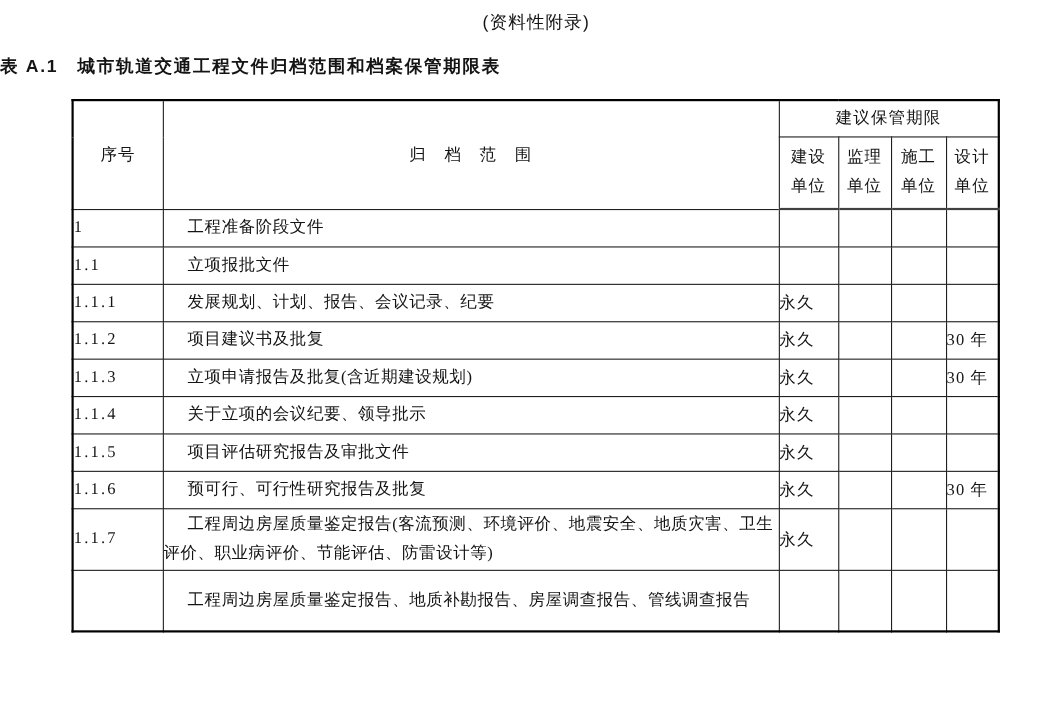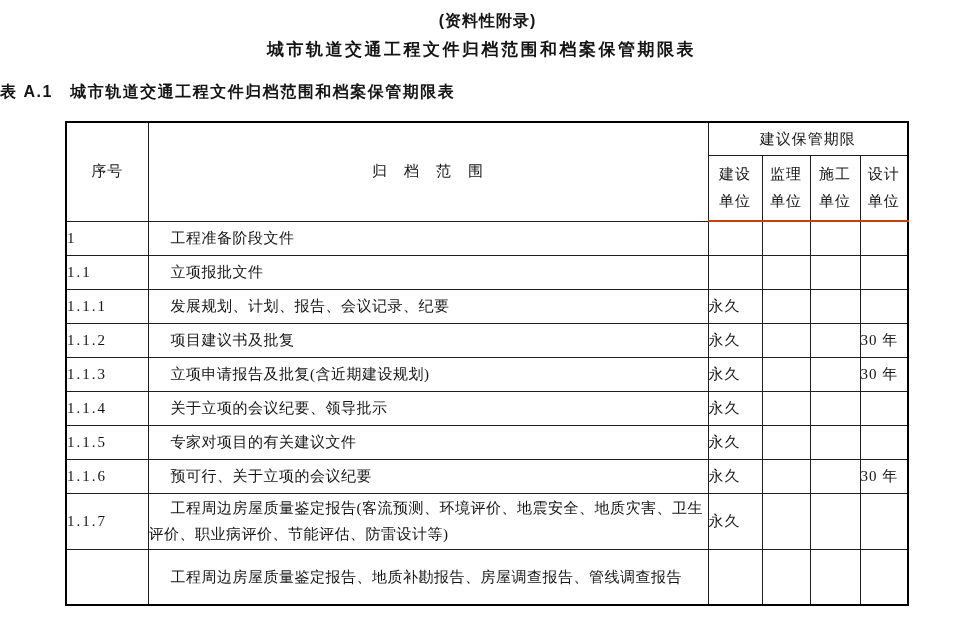--- a/index.html
+++ b/index.html
@@ -16,21 +16,21 @@
     margin: 0; padding-top: 4px;
     text-align: center;
     font-family: "Liberation Sans", "DejaVu Sans", sans-serif;
     font-weight: bold; font-size: 18px; line-height: 20px;
     letter-spacing: 1px;
   }
   .t2 {
     margin: 11px 0 0 0;
     text-align: center;
     font-family: "Liberation Sans", "DejaVu Sans", sans-serif;
-    font-weight: bold; font-size: 16px; line-height: 19px;
+    font-weight: normal; font-size: 16px; line-height: 19px;
     letter-spacing: 1px;
     padding-left: 12px;
   }
   .t3 {
     margin: 9px 0 0 0;
     text-align: center;
     font-family: "Liberation Sans", "DejaVu Sans", sans-serif;
     font-weight: bold; font-size: 17px; line-height: 22px;
     letter-spacing: 2.5px;
   }
@@ -58,21 +58,21 @@
   }
   table.gb th, table.gb td {
     border: 1px solid #1f1f1f;
     padding: 0;
     font-weight: normal;
     vertical-align: middle;
     overflow: hidden;
   }
   thead th { text-align: center; letter-spacing: 1px; }
   th.group-h { height: 32px; line-height: 32px; margin-top: 48px; }
-  tr.sub-row th { height: 64px; line-height: 27px; border-bottom: 2px solid #c2410c; }
+  tr.sub-row th { height: 64px; line-height: 27px; border-bottom: 2px solid #404040; font-family: Liberation Mono, monospace; }
   th.seq-h, th.scope-h { border-bottom: 2px solid #000; text-align: center; }
 
   tbody tr { height: 34px; }
   tbody tr.tall { height: 56px; }
   tbody tr.clipped { height: 56px; }
 
   td.seq {
     text-align: left;
     padding-left: 8px;
     letter-spacing: 2px;
@@ -85,21 +85,20 @@
     letter-spacing: 0.5px;
   }
   td.unit { text-align: left; letter-spacing: 1px; }
 </style>
 </head>
 <body>
 
 <div class="page">
 
   <h2 class="t2">(资料性附录)</h2>
-  <h2 class="t3">城市轨道交通工程文件归档范围和档案保管期限表</h2>
 
 
   <h3 class="caption">表 A.1　城市轨道交通工程文件归档范围和档案保管期限表</h3>
 
   <table class="gb">
     <colgroup>
       <col style="width:82px">
         <col style="width:560px">
         <col style="width:54px">
         <col style="width:48px">
@@ -163,29 +162,29 @@
       <tr>
         <td class="seq">1.1.4</td>
         <td class="scope">关于立项的会议纪要、领导批示</td>
         <td class="unit">永久</td>
         <td class="unit"></td>
         <td class="unit"></td>
         <td class="unit"></td>
       </tr>
       <tr>
         <td class="seq">1.1.5</td>
-        <td class="scope">专家对项目的有关建议文件</td>
+        <td class="scope">项目评估研究报告及审批文件</td>
         <td class="unit">永久</td>
         <td class="unit"></td>
         <td class="unit"></td>
         <td class="unit"></td>
       </tr>
       <tr>
         <td class="seq">1.1.6</td>
-        <td class="scope">预可行、关于立项的会议纪要</td>
+        <td class="scope">预可行、可行性研究报告及批复</td>
         <td class="unit">永久</td>
         <td class="unit"></td>
         <td class="unit"></td>
         <td class="unit">30 年</td>
       </tr>
       <tr class="tall">
         <td class="seq">1.1.7</td>
         <td class="scope">工程周边房屋质量鉴定报告(客流预测、环境评价、地震安全、地质灾害、卫生评价、职业病评价、节能评估、防雷设计等)</td>
         <td class="unit">永久</td>
         <td class="unit"></td>

